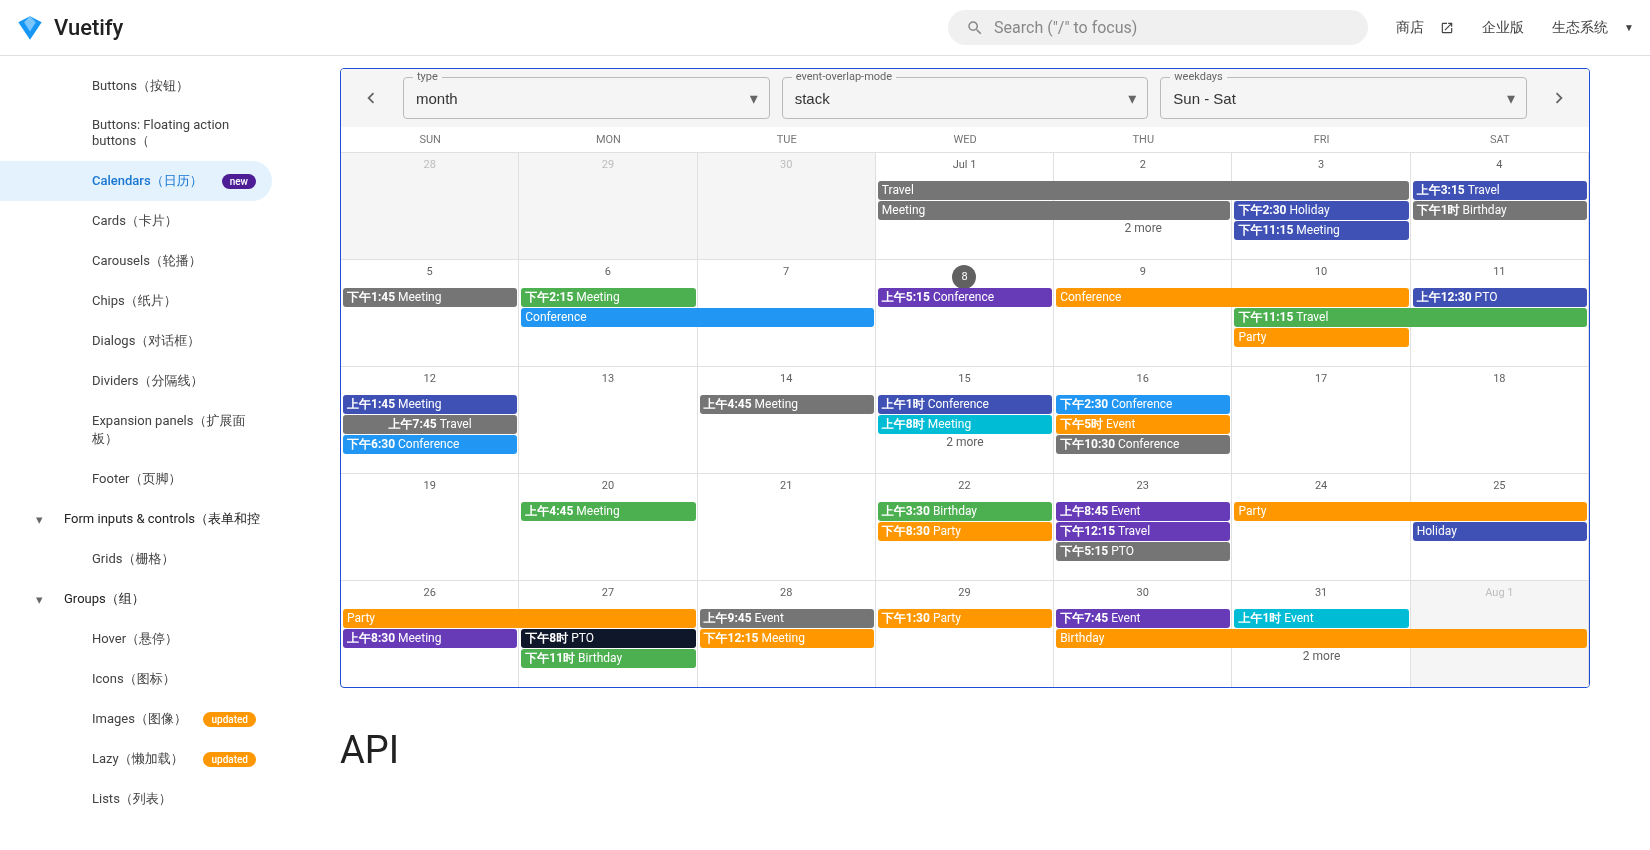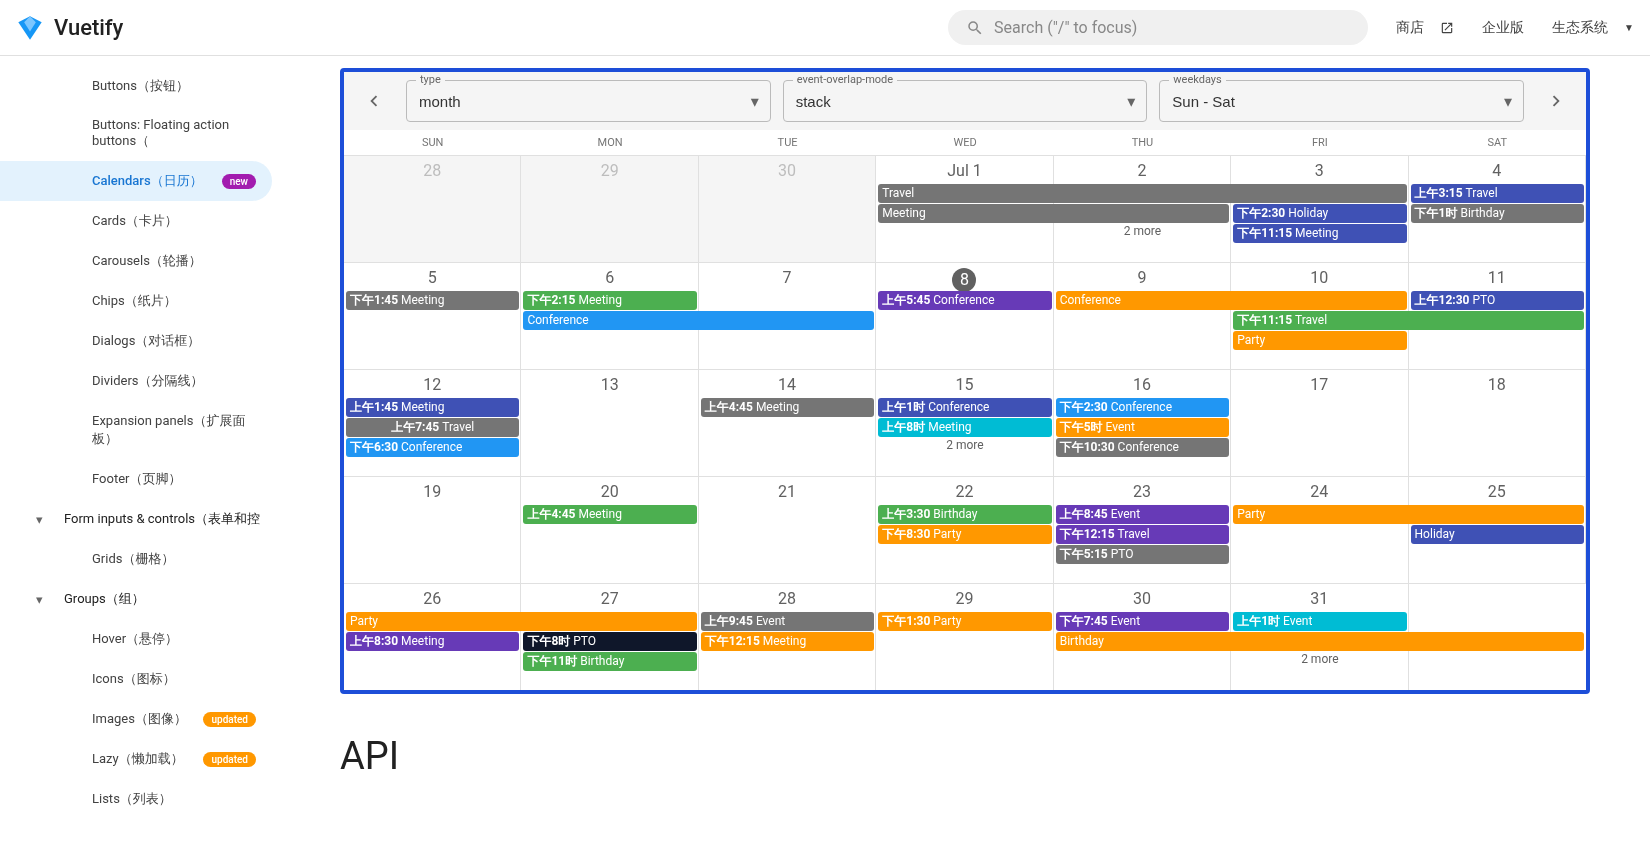--- a/index.html
+++ b/index.html
@@ -18,46 +18,46 @@
     .layout { display: flex; height: calc(100vh - 56px); }
     
     
     .sidebar { width: 280px; overflow-y: auto; padding-top: 10px; position: relative; }
     .sidebar::-webkit-scrollbar { width: 12px; }
     .sidebar::-webkit-scrollbar-thumb { background: #bdbdbd; }
     .sidebar::-webkit-scrollbar-track { background: #f0f0f0; }
     .nav-item { display: flex; align-items: center; padding: 11px 16px 11px 92px; font-size: 13px; color: #424242; cursor: pointer; border-radius: 0 24px 24px 0; margin-right: 8px; position: relative; }
     .nav-item.active { background: #e3f2fd; color: #1976d2; font-weight: 500; }
     .nav-item .badge { margin-left: auto; font-size: 10px; padding: 2px 8px; border-radius: 10px; color: #fff; font-weight: 500; }
-    .badge.new { background: #a21caf; }
+    .badge.new { background: #4c1d95; }
     .badge.updated { background: #ff9800; }
     .nav-group { display: flex; align-items: center; padding: 11px 16px 11px 36px; font-size: 13px; cursor: pointer; }
     .nav-group .arrow { width: 18px; color: #666; margin-right: 10px; }
     
     
     .main { flex: 1; overflow-y: auto; padding: 0 60px; }
     .main::-webkit-scrollbar { width: 12px; }
     
     
-    .calendar-card { border: 4px solid #1d4ed8; border-radius: 4px; margin-top: 12px; margin-bottom: 40px; overflow:hidden;}
+    .calendar-card { border: 1px solid #1d4ed8; border-radius: 4px; margin-top: 12px; margin-bottom: 40px; overflow:hidden;}
     .cal-toolbar { display: flex; align-items: center; background: #f5f5f5; padding: 8px 10px; gap: 12px; }
     .nav-btn { width: 40px; height: 40px; display: flex; align-items: center; justify-content: center; cursor: pointer; color: #666; border-radius: 50%; }
     .select-wrap { position: relative; flex: 1; }
     .select-wrap .label { position: absolute; top: -7px; left: 10px; font-size: 11px; color: #666; background: #f5f5f5; padding: 0 4px; z-index: 1; }
     .select { width: 100%; height: 42px; border: 1px solid #bbb; border-radius: 4px; background: #f5f5f5; padding: 0 30px 0 12px; font-size: 15px; color: #333; appearance: none; cursor: pointer; }
     .select-wrap::after { content: "▾"; position: absolute; right: 12px; top: 12px; color: #666; pointer-events: none; }
     
     
     .weekdays { display: grid; grid-template-columns: repeat(7, 1fr); }
     .weekday { text-align: center; font-size: 11px; color: #757575; padding: 6px 0;}
     .weeks { }
     .week { display: grid; grid-template-columns: repeat(7, 1fr); min-height: 106px; border-top: 1px solid #e0e0e0; }
     .day { border-right: 1px solid #e0e0e0; position: relative; min-height: 106px; display:flex; flex-direction:column; }
     .day:last-child { border-right: none; }
-    .day-num { text-align: center; font-size: 16px; color: #616161; padding: 5px 0 4px; }
+    .day-num { text-align: center; font-size: 11px; color: #616161; padding: 5px 0 4px; }
     .day-num.outside { color: #bdbdbd; }
     .day-num.today span { background: #616161; color: #fff; border-radius: 50%; display:inline-block; width:24px; height:24px; line-height:24px;}
     .day.outside-bg { background: #f5f5f5; }
     .event { position: absolute; height: 19px; line-height: 19px; font-size: 12px; color: #fff; padding: 0 4px; border-radius: 3px; white-space: nowrap; overflow: hidden; text-overflow: ellipsis; cursor: pointer; }
     .event .time { font-weight: 700; }
     .more { position: absolute; font-size: 12px; color: #616161; text-align:center; cursor:pointer; left:0; right:0;}
     
     .api-heading { font-size: 38px; font-weight: 400; margin-bottom: 20px; }
   </style>
 </head>
@@ -242,21 +242,21 @@
             <div class="day">
               <div class="day-num">10</div>
             </div>
             <div class="day">
               <div class="day-num">11</div>
             </div>
             <div style="position: absolute; inset: 28px 0px 0px; pointer-events: none;">
               <div class="event" style="background: rgb(117, 117, 117); left: 0%; width: calc(14.2857% - 4px); margin-left: 2px; top: 0px; pointer-events: auto;"><span class="time">下午1:45 </span><span>Meeting</span></div>
               <div class="event" style="background: rgb(76, 175, 80); left: 14.2857%; width: calc(14.2857% - 4px); margin-left: 2px; top: 0px; pointer-events: auto;"><span class="time">下午2:15 </span><span>Meeting</span></div>
               <div class="event" style="background: rgb(33, 150, 243); left: 14.2857%; width: calc(28.5714% - 4px); margin-left: 2px; top: 20px; pointer-events: auto;"><span>Conference</span></div>
-              <div class="event" style="background: rgb(103, 58, 183); left: 42.8571%; width: calc(14.2857% - 4px); margin-left: 2px; top: 0px; pointer-events: auto;"><span class="time">上午5:45 </span><span>Conference</span></div>
+              <div class="event" style="background: rgb(103, 58, 183); left: 42.8571%; width: calc(14.2857% - 4px); margin-left: 2px; top: 0px; pointer-events: auto;"><span class="time">上午5:15 </span><span>Conference</span></div>
               <div class="event" style="background: rgb(255, 152, 0); left: 57.1429%; width: calc(28.5714% - 4px); margin-left: 2px; top: 0px; pointer-events: auto;"><span>Conference</span></div>
               <div class="event" style="background: rgb(76, 175, 80); left: 71.4286%; width: calc(28.5714% - 4px); margin-left: 2px; top: 20px; pointer-events: auto;"><span class="time">下午11:15 </span><span>Travel</span></div>
               <div class="event" style="background: rgb(255, 152, 0); left: 71.4286%; width: calc(14.2857% - 4px); margin-left: 2px; top: 40px; pointer-events: auto;"><span>Party</span></div>
               <div class="event" style="background: rgb(63, 81, 181); left: 85.7143%; width: calc(14.2857% - 4px); margin-left: 2px; top: 0px; pointer-events: auto;"><span class="time">上午12:30 </span><span>PTO</span></div>
             </div>
           </div>
           <div class="week" style="position: relative; min-height: 92px;">
             <div class="day">
               <div class="day-num">12</div>
             </div>
@@ -335,20 +335,23 @@
               <div class="day-num">28</div>
             </div>
             <div class="day">
               <div class="day-num">29</div>
             </div>
             <div class="day">
               <div class="day-num">30</div>
             </div>
             <div class="day">
               <div class="day-num">31</div>
+            </div>
+            <div class="day outside-bg">
+              <div class="day-num outside">Aug 1</div>
             </div>
             <div style="position: absolute; inset: 28px 0px 0px; pointer-events: none;">
               <div class="event" style="background: rgb(255, 152, 0); left: 0%; width: calc(28.5714% - 4px); margin-left: 2px; top: 0px; pointer-events: auto;"><span>Party</span></div>
               <div class="event" style="background: rgb(103, 58, 183); left: 0%; width: calc(14.2857% - 4px); margin-left: 2px; top: 20px; pointer-events: auto;"><span class="time">上午8:30 </span><span>Meeting</span></div>
               <div class="event" style="background: #0f172a; left: 14.2857%; width: calc(14.2857% - 4px); margin-left: 2px; top: 20px; pointer-events: auto;"><span class="time">下午8时 </span><span>PTO</span></div>
               <div class="event" style="background: rgb(76, 175, 80); left: 14.2857%; width: calc(14.2857% - 4px); margin-left: 2px; top: 40px; pointer-events: auto;"><span class="time">下午11时 </span><span>Birthday</span></div>
               <div class="event" style="background: rgb(117, 117, 117); left: 28.5714%; width: calc(14.2857% - 4px); margin-left: 2px; top: 0px; pointer-events: auto;"><span class="time">上午9:45 </span><span>Event</span></div>
               <div class="event" style="background: rgb(255, 152, 0); left: 28.5714%; width: calc(14.2857% - 4px); margin-left: 2px; top: 20px; pointer-events: auto;"><span class="time">下午12:15 </span><span>Meeting</span></div>
               <div class="event" style="background: rgb(255, 152, 0); left: 42.8571%; width: calc(14.2857% - 4px); margin-left: 2px; top: 0px; pointer-events: auto;"><span class="time">下午1:30 </span><span>Party</span></div>
               <div class="event" style="background: rgb(103, 58, 183); left: 57.1429%; width: calc(14.2857% - 4px); margin-left: 2px; top: 0px; pointer-events: auto;"><span class="time">下午7:45 </span><span>Event</span></div>

